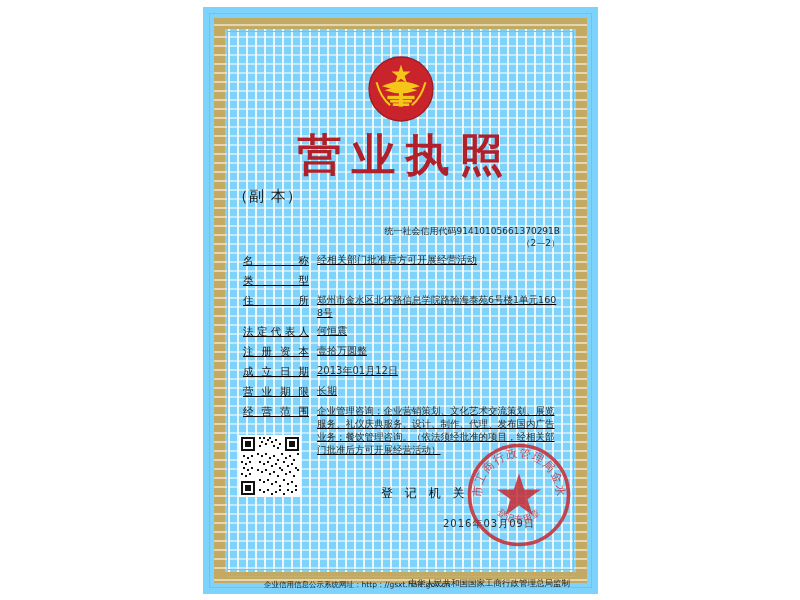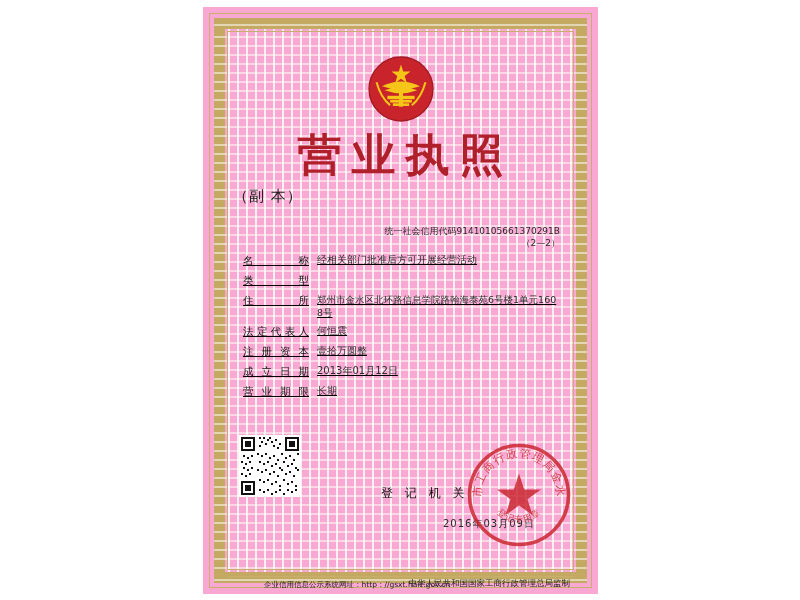--- a/index.html
+++ b/index.html
@@ -19,21 +19,21 @@
     height: 600px;
     background: #ffffff;
   }
   
   .cert {
     position: absolute;
     left: 203px;
     top: 7px;
     width: 395px;
     height: 587px;
-    background: #f9a8d4;
+    background: #7dd3fc;
     box-sizing: border-box;
   }
   
   .frame-outer {
     position: absolute;
     left: 6px;
     top: 6px;
     right: 6px;
     bottom: 6px;
     border: 1px solid #c8b06a;
@@ -324,20 +324,24 @@
           <div class="f-label">注册资本</div>
           <div class="f-value">壹拾万圆整</div>
         </div>
         <div class="field">
           <div class="f-label">成立日期</div>
           <div class="f-value">2013年01月12日</div>
         </div>
         <div class="field">
           <div class="f-label">营业期限</div>
           <div class="f-value">长期</div>
+        </div>
+        <div class="field scope">
+          <div class="f-label">经营范围</div>
+          <div class="f-value small">企业管理咨询；企业营销策划、文化艺术交流策划、展览服务、礼仪庆典服务、设计、制作、代理、发布国内广告业务；餐饮管理咨询。（依法须经批准的项目，经相关部门批准后方可开展经营活动）</div>
         </div>
       </div>
 
       <div class="qr">
         <svg class="qr-grid" viewBox="0 0 31 31" shape-rendering="crispEdges">
           <rect width="31" height="31" fill="#ffffff"></rect>
           <g fill="#111111">
             <rect x="1" y="1" width="7" height="7"></rect>
               <rect x="2" y="2" width="5" height="5" fill="#ffffff"></rect>
               <rect x="3" y="3" width="3" height="3"></rect>

